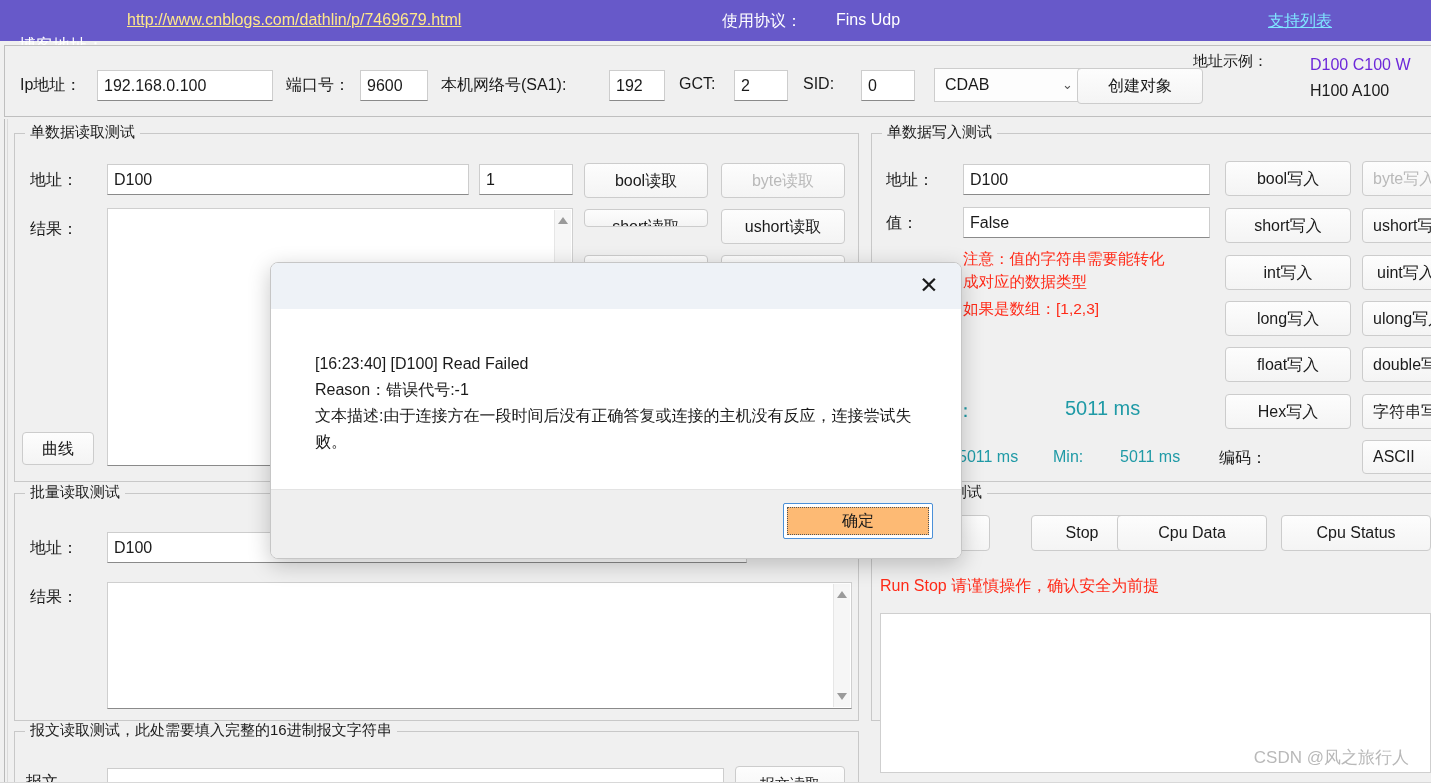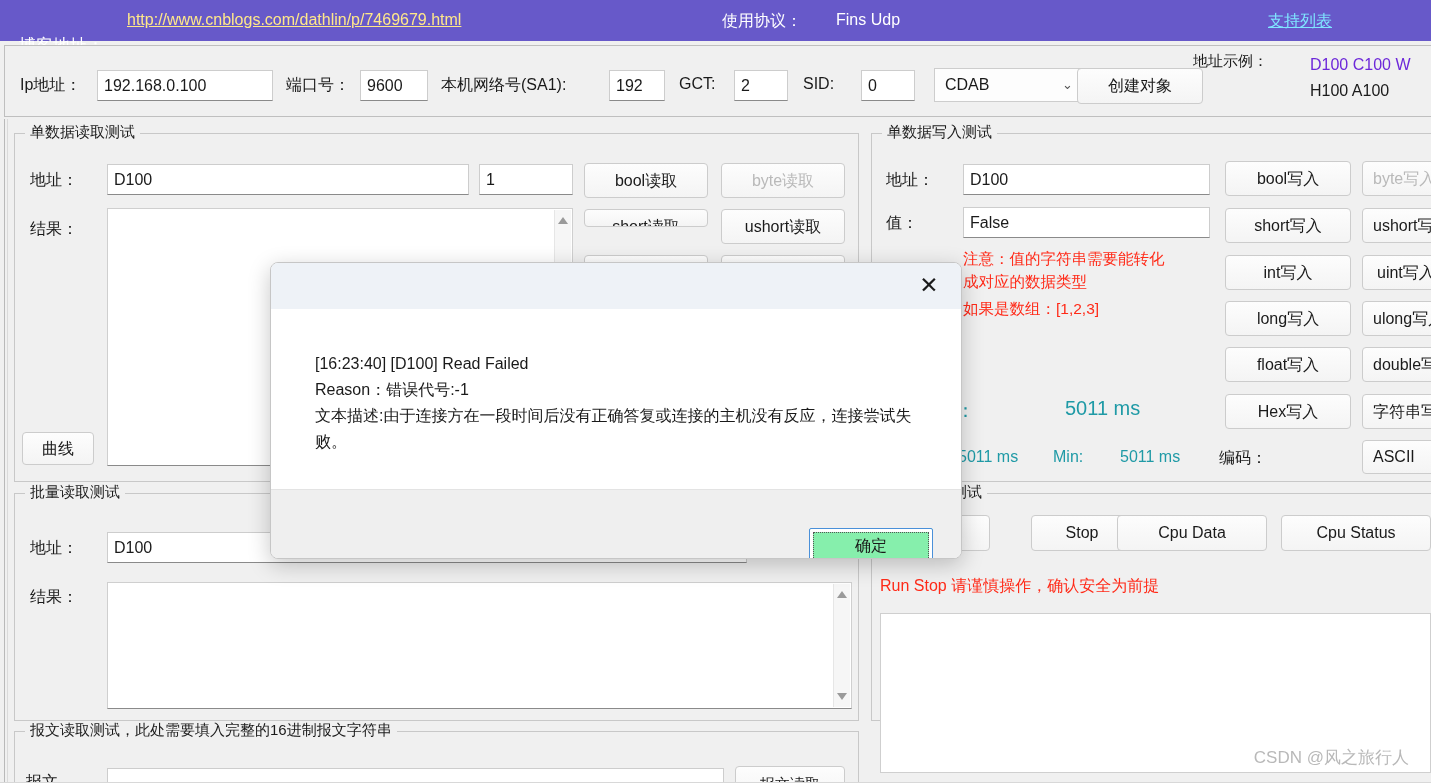--- a/index.html
+++ b/index.html
@@ -200,29 +200,28 @@
     line-height: 26px;
   }
   .modal .mfooter {
     position: absolute; left: 0; bottom: 0;
     width: 100%; height: 69px;
     background: #efefef;
     border-top: 1px solid #e3e3e3;
   }
   .modal .mok {
     position: absolute; right: 28px; top: 13px;
-    width: 124px; height: 36px;
-    background: #86efac;
+    width: 150px; height: 36px;
+    background: #fdba74;
     border: 1px solid #4a90d9;
     border-radius: 2px;
     font-size: 16px; color: #1a1a1a;
     text-align: center; line-height: 34px;
     cursor: pointer;
     box-shadow: inset 0 0 0 2px #fff, inset 0 0 0 3px #fdfdfd;
-    margin-top: 25px;
   }
   .modal .mok .dashed {
     position: absolute; left: 3px; top: 3px; right: 3px; bottom: 3px;
     border: 1px dotted #555;
   }
 
   .watermark {
     position: absolute; right: 22px; bottom: 14px;
     font-size: 17px; color: #b9b9b9;
     white-space: nowrap;

